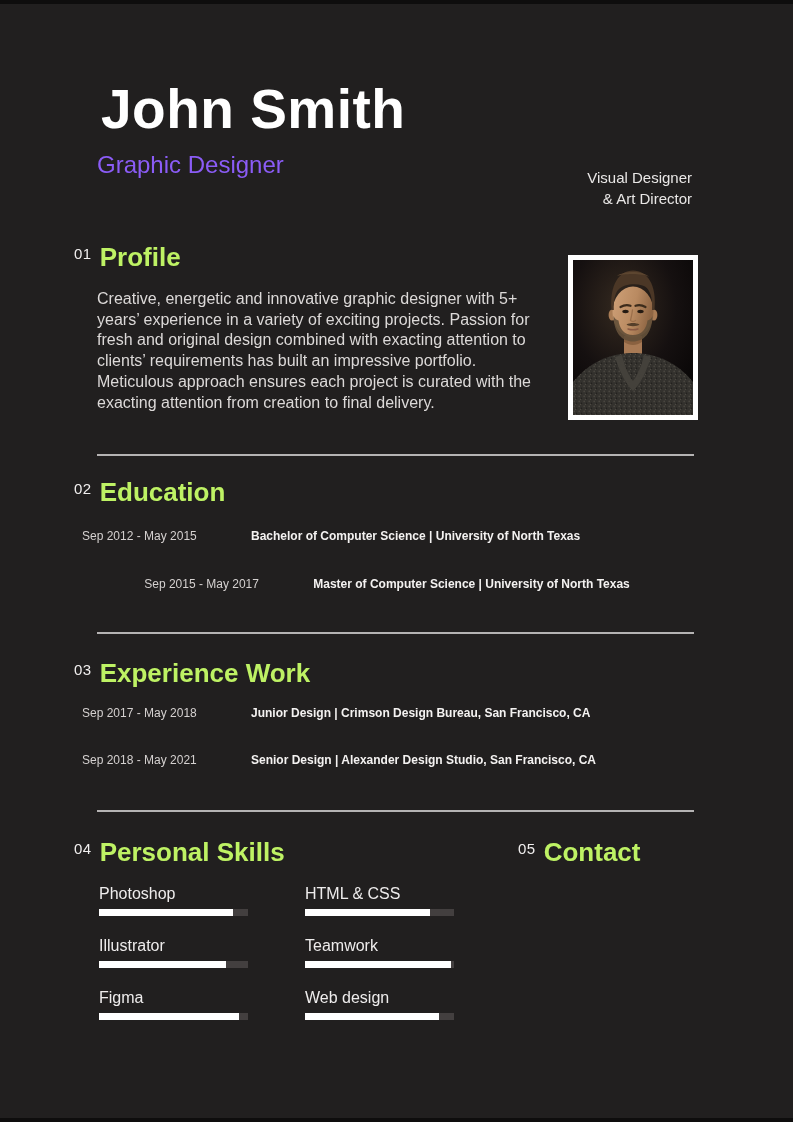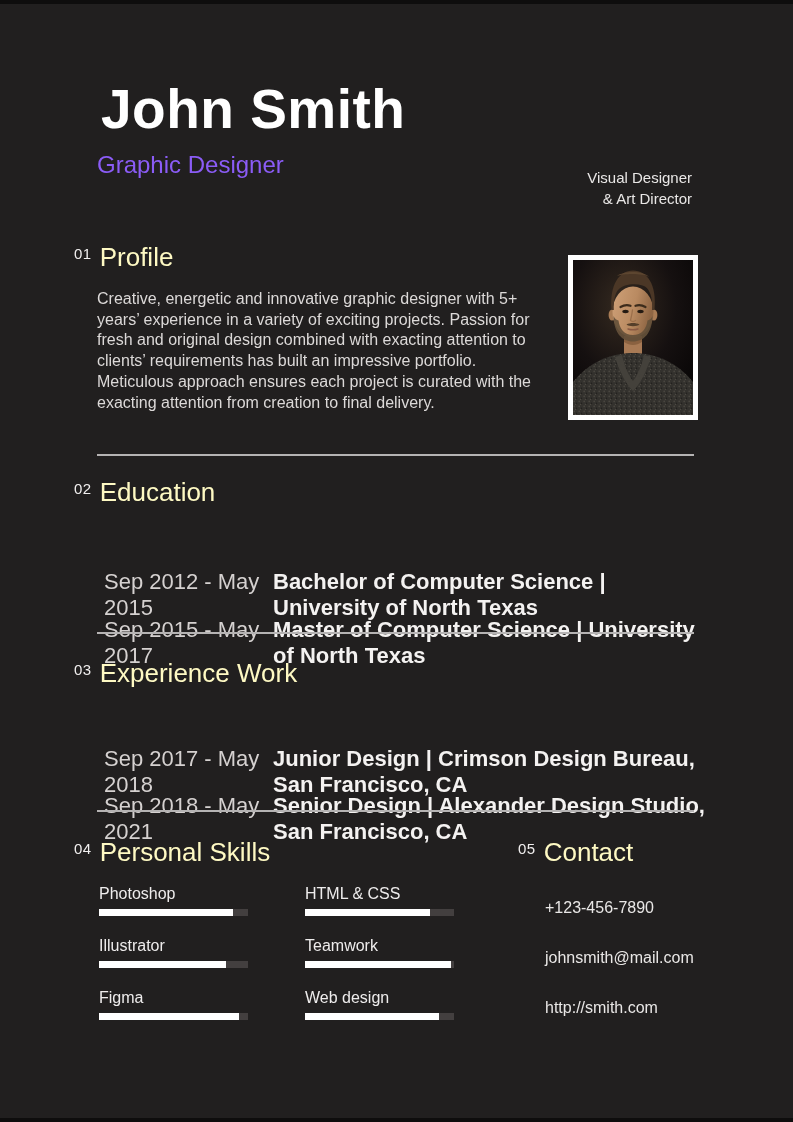--- a/index.html
+++ b/index.html
@@ -29,21 +29,21 @@
     font-size:24px; font-weight:400; color:#8b5cf6;
   }
   .tagline {
     position:absolute; right:101px; top:167px;
     text-align:right; font-size:15px; line-height:21px; color:#e9e7e6;
   }
 
   
   .sec-head { position:absolute; display:flex; align-items:flex-start; }
   .sec-num { font-size:15px; font-weight:400; color:#f0eeee; padding-top:2px; letter-spacing:0.5px; }
-  .sec-title { font-size:26px; font-weight:400; color:#fef9c3; margin-left:8px; line-height:1.15; }
+  .sec-title { font-size:26px; font-weight:700; color:#bef264; margin-left:8px; line-height:1.15; }
 
   .profile-head  { left:74px; top:243px;justify-content:center; }
   .education-head{ left:74px; top:478px; }
   .experience-head{ left:74px; top:659px; }
   .skills-head   { left:74px; top:838px; }
   .contact-head  { left:518px; top:838px; }
 
   .profile-text {
     position:absolute; left:97px; top:289px; width:450px;
     font-size:16px; line-height:20.7px; color:#dcd9d8;
@@ -60,21 +60,21 @@
 
   .divider {
     position:absolute; left:97px; width:597px; height:2px;
     background:#b5b3b3;
   }
   .divider.d1 { top:454px; }
   .divider.d2 { top:632px; }
   .divider.d3 { top:810px; }
 
   
-  .row { position:absolute; left:104px; width:610px; display:flex; font-size:22px;margin-top:40px; }
+  .row { position:absolute; left:82px; width:610px; display:flex; font-size:12px; }
   .row .dates { width:169px; flex:none; color:#d5d1d0; font-weight:400; }
   .row .desc  { color:#f4f2f1; font-weight:700; }
   .edu-row-1 { top:529px; }
   .edu-row-2 { top:577px;justify-content:center; }
   .exp-row-1 { top:706px; }
   .exp-row-2 { top:753px; }
 
   
   .skill-col { position:absolute; top:885px; width:149px; }
   .skill-col.c1 { left:99px; }
@@ -236,18 +236,13 @@
       <div class="skill-track">
           <div class="skill-fill" style="width: 90%;"></div>
         </div>
     </div>
   </div>
 
   <div class="sec-head contact-head">
     <span class="sec-num">05</span>
     <h2 class="sec-title">Contact</h2>
   </div>
-  <div class="contact-list">
-    <div class="contact-item">+123-456-7890</div>
-    <div class="contact-item">johnsmith@mail.com</div>
-    <div class="contact-item">http://smith.com</div>
-  </div>
 </div>
 
 </body></html>

